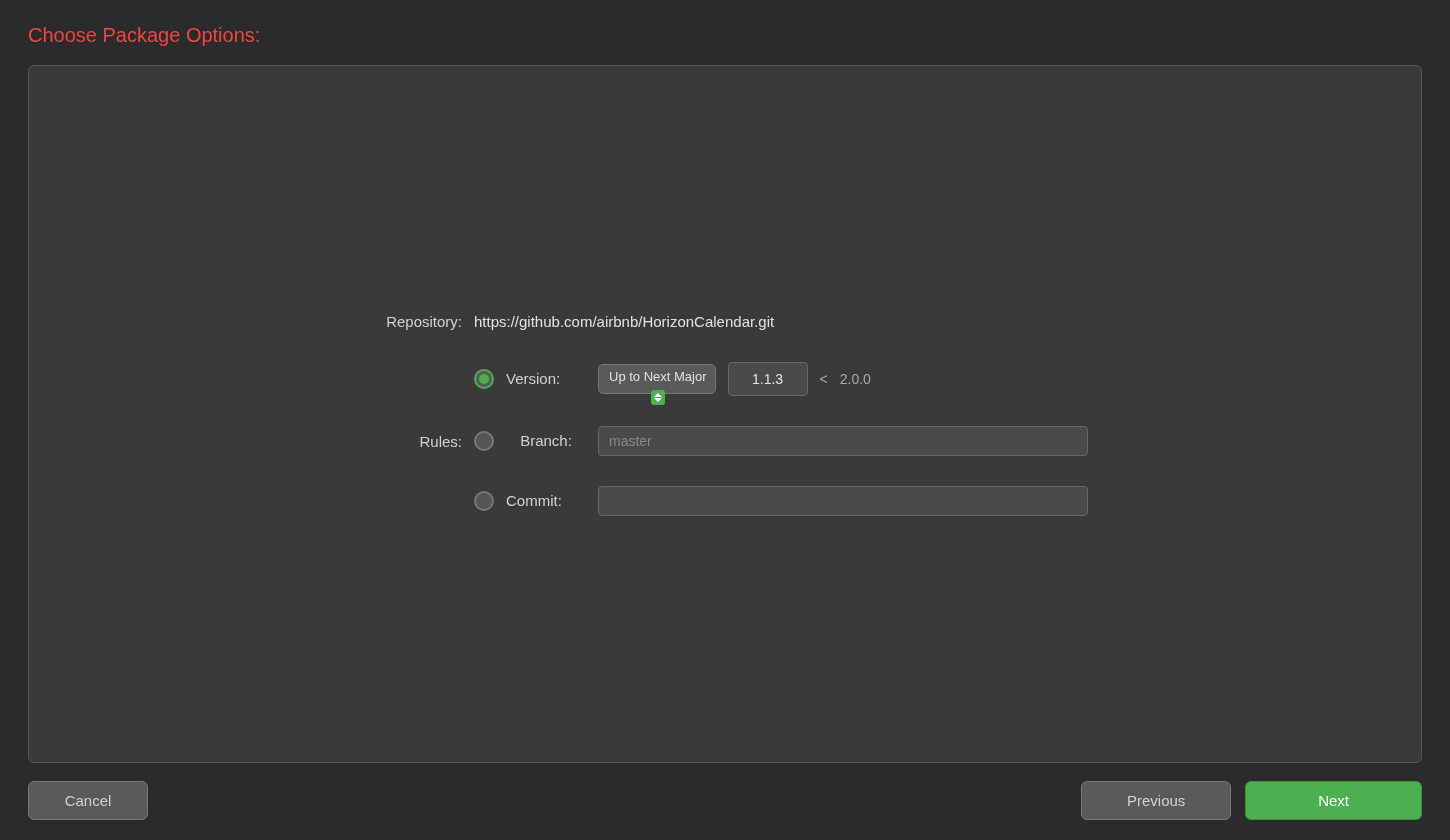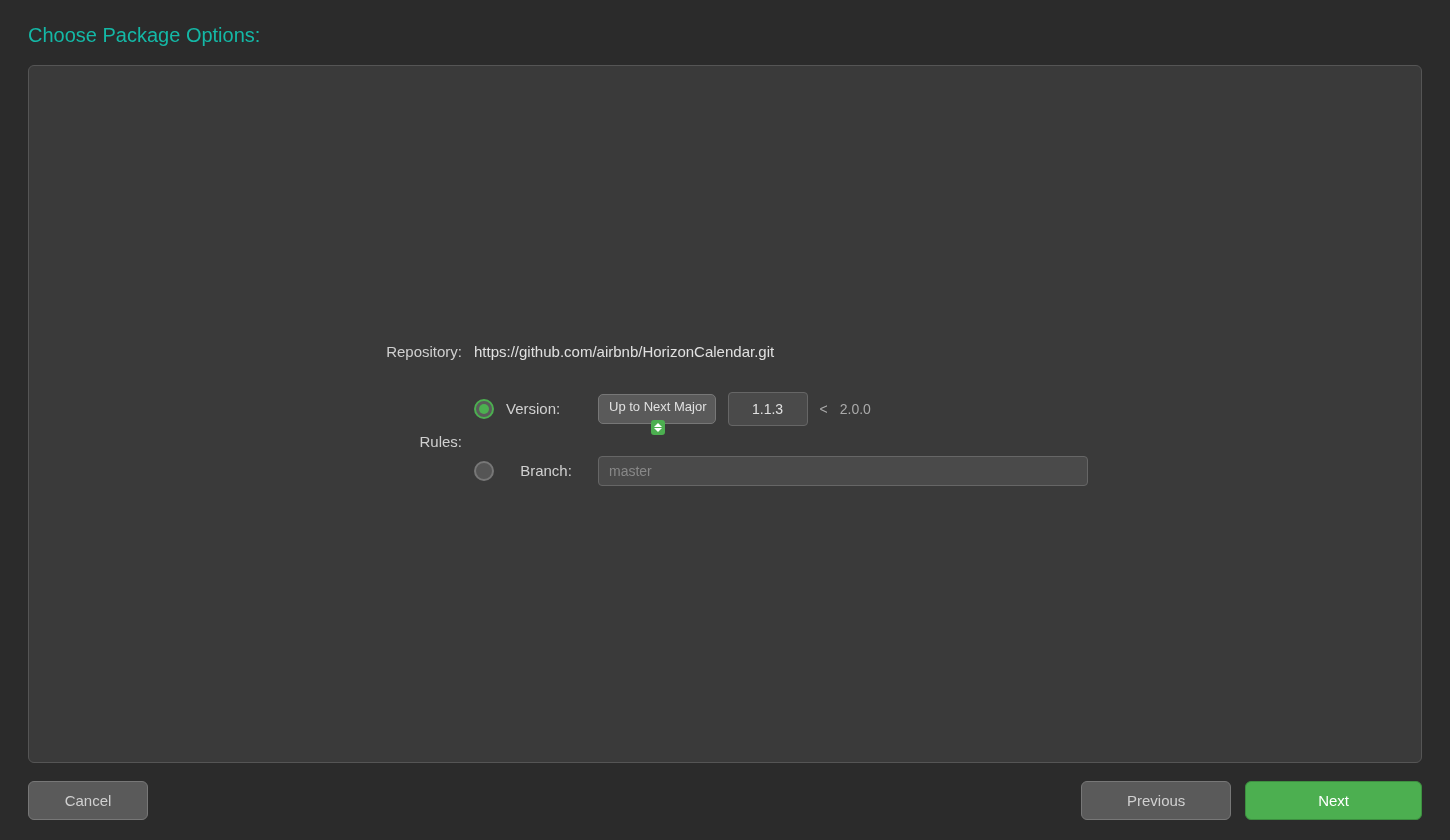--- a/index.html
+++ b/index.html
@@ -16,21 +16,21 @@
       color: #e0e0e0;
       display: flex;
       flex-direction: column;
       padding: 24px 28px 20px 28px;
       overflow: hidden;
     }
 
     .page-title {
       font-size: 20px;
       font-weight: 500;
-      color: #14b8a6;
+      color: #ef4444;
       margin-bottom: 18px;
     }
 
     .main-panel {
       flex: 1;
       background-color: #3a3a3a;
       border: 1px solid #555;
       border-radius: 6px;
       display: flex;
       flex-direction: column;
@@ -288,20 +288,25 @@
             <span class="version-less-than">&lt;</span>
             <span class="version-max">2.0.0</span>
           </div>
 
           <div class="rules-row">
             <div class="radio-btn inactive"></div>
             <span class="field-label" style="min-width:80px; text-align:center;">Branch:</span>
             <input class="branch-input" type="text" placeholder="master" style="">
           </div>
 
+          <div class="rules-row">
+            <div class="radio-btn inactive"></div>
+            <span class="field-label" style="min-width:80px; text-align:left;">Commit:</span>
+            <input class="commit-input" type="text" placeholder="" style="">
+          </div>
 
         </div>
       </div>
     </div>
 
   </div>
 </div>
 
 <div class="bottom-bar">
   <button class="cancel-btn">Cancel</button>

